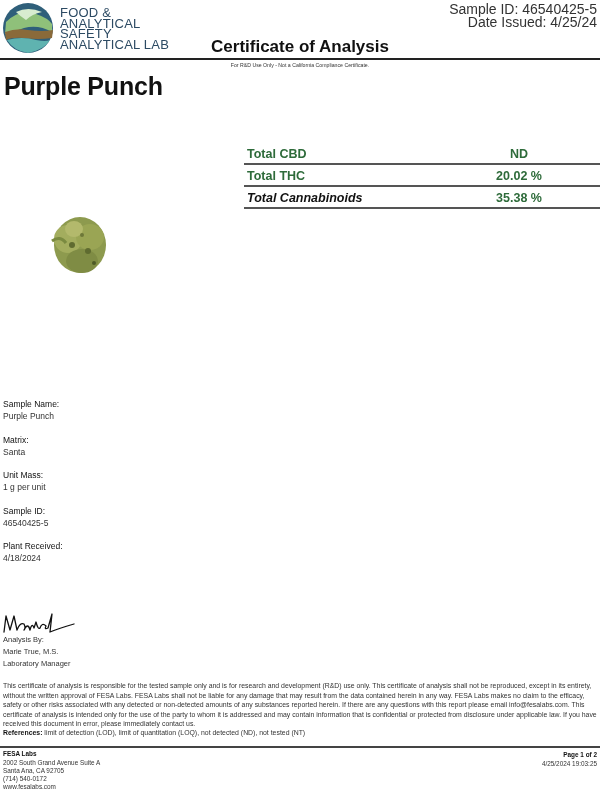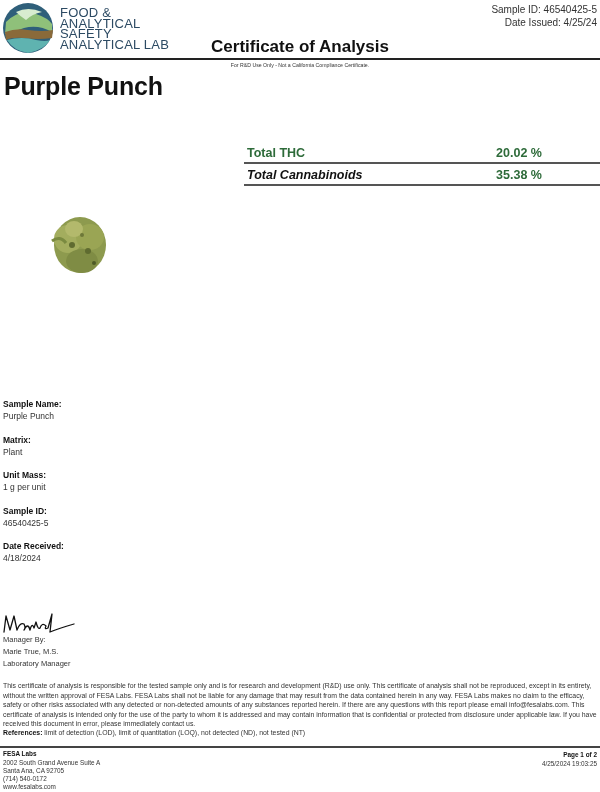--- a/index.html
+++ b/index.html
@@ -4,21 +4,21 @@
   <style>
     * { margin: 0; padding: 0; box-sizing: border-box; }
     html, body { width: 600px; height: 792px; background: #ffffff; overflow: hidden; }
     body { position: relative; font-family: "Liberation Sans", sans-serif; color: #1a1a1a; }
 
     .logo { position: absolute; left: 2px; top: 2px; width: 200px; height: 52px; }
     .logo svg { position: absolute; left: 0; top: 0; }
     .logo-text { position: absolute; left: 58px; top: 6px; font-family: Liberation Sans, sans-serif; font-size: 13px; line-height: 10.5px; color: #2c4a63; font-weight: normal; letter-spacing: 0.2px; }
     .logo-text div { white-space: nowrap; }
 
-    .header-meta { position: absolute; right: 3px; top: 3px; text-align: right; font-size: 10px; color: #333; line-height: 13px; }
+    .header-meta { position: absolute; right: 3px; top: 3px; text-align: right; font-size: 14px; color: #333; line-height: 13px; }
 
     .title { position: absolute; left: 0; width: 600px; top: 37px; text-align: center; font-size: 17px; font-weight: bold; color: #111; padding-left: 0px; }
     .title span { position: relative; left: 0px; }
     .header-rule { position: absolute; left: 0; top: 58px; width: 600px; height: 2px; background: #222; }
     .subtitle { position: absolute; left: 0; width: 600px; top: 62px; text-align: center; font-size: 5.2px; color: #333; }
 
     .product-name { position: absolute; left: 4px; top: 72px; font-size: 25px; font-weight: bold; color: #111; letter-spacing: -0.2px; }
 
     .photo { position: absolute; left: 4px; top: 115px; width: 192px; height: 280px; background: #ffffff; }
     .bud { position: absolute; left: 44px; top: 205px; width: 70px; height: 80px; }
@@ -26,21 +26,21 @@
     .summary { position: absolute; left: 244px; top: 142px; width: 356px; }
     .summary-row { position: relative; height: 22px; border-bottom: 2px solid #555; }
     .summary-row.r1 { height: 23px; }
     .summary-label { position: absolute; left: 3px; bottom: 2px; font-size: 12.5px; font-weight: bold; }
     .summary-value { position: absolute; left: 220px; bottom: 2px; width: 110px; text-align: center; font-size: 12.5px; font-weight: bold; color: #2e6b3a; }
     .green { color: #2e6b3a; }
     .black { color: #111; font-style: italic; }
 
     .info { position: absolute; left: 3px; top: 398px; font-size: 8.5px; line-height: 12px; }
     .info-block { margin-bottom: 11.5px; }
-    .info-label { font-weight: bold; color: #111; }
+    .info-label { font-weight: normal; color: #111; }
     .info-value { color: #333; }
 
     .signature { position: absolute; left: 2px; top: 608px; width: 80px; height: 30px; }
     .approved { position: absolute; left: 3px; top: 634px; font-size: 7.5px; line-height: 12px; color: #333; }
 
     .disclaimer { position: absolute; left: 3px; top: 681px; width: 594px; font-size: 6.9px; line-height: 9.5px; color: #333; }
     .references { position: absolute; left: 3px; top: 729px; font-size: 6.9px; color: #333; }
     .references b { color: #111; }
 
     .footer-rule { position: absolute; left: 0; top: 746px; width: 600px; height: 2px; background: #444; }
@@ -87,58 +87,62 @@
   <ellipse cx="38" cy="56" rx="16" ry="12" fill="#7f8c44"></ellipse>
   <ellipse cx="30" cy="24" rx="9" ry="8" fill="#b3b96c"></ellipse>
   <circle cx="28" cy="40" r="3" fill="#5f6b30"></circle>
   <circle cx="44" cy="46" r="3" fill="#5f6b30"></circle>
   <circle cx="38" cy="30" r="2" fill="#6d7838"></circle>
   <path d="M8 36 Q16 30 22 38" stroke="#7a8a40" stroke-width="3" fill="none"></path>
   <circle cx="50" cy="58" r="2" fill="#4e5a28"></circle>
 </svg>
 
 <div class="summary">
+  <div class="summary-row r1">
+    <span class="summary-label green">Total CBD</span>
+    <span class="summary-value">ND</span>
+  </div>
   <div class="summary-row">
     <span class="summary-label green">Total THC</span>
     <span class="summary-value">20.02 %</span>
   </div>
   <div class="summary-row">
     <span class="summary-label black">Total Cannabinoids</span>
     <span class="summary-value">35.38 %</span>
   </div>
 </div>
 
 <div class="info">
   <div class="info-block">
     <div class="info-label">Sample Name:</div>
     <div class="info-value">Purple Punch</div>
   </div>
   <div class="info-block">
     <div class="info-label">Matrix:</div>
-    <div class="info-value">Plant</div>
+    <div class="info-value">Santa</div>
   </div>
   <div class="info-block">
     <div class="info-label">Unit Mass:</div>
     <div class="info-value">1 g per unit</div>
   </div>
   <div class="info-block">
     <div class="info-label">Sample ID:</div>
     <div class="info-value">46540425-5</div>
   </div>
   <div class="info-block">
-    <div class="info-label">Date Received:</div>
+    <div class="info-label">Plant Received:</div>
     <div class="info-value">4/18/2024</div>
   </div>
 </div>
 
 <svg class="signature" viewBox="0 0 80 30">
   <path d="M2 24 L4 8 L8 22 L12 8 L15 22 Q18 14 22 16 Q24 20 22 22 Q26 14 28 22 Q30 14 32 20 L34 14 Q36 22 38 20 Q40 14 44 18 Q42 22 46 20 L50 6 L48 24 Q58 20 72 16" stroke="#111" stroke-width="1.3" fill="none" stroke-linecap="round" stroke-linejoin="round"></path>
 </svg>
 <div class="approved">
-  <div>Manager By:</div>
+  <div>Analysis By:</div>
   <div>Marie True, M.S.</div>
   <div>Laboratory Manager</div>
 </div>
 
 <div class="disclaimer">This certificate of analysis is responsible for the tested sample only and is for research and development (R&amp;D) use only. This certificate of analysis shall not be reproduced, except in its entirety, without the written approval of FESA Labs. FESA Labs shall not be liable for any damage that may result from the data contained herein in any way. FESA Labs makes no claim to the efficacy, safety or other risks associated with any detected or non-detected amounts of any substances reported herein. If there are any questions with this report please email info@fesalabs.com. This certificate of analysis is intended only for the use of the party to whom it is addressed and may contain information that is confidential or protected from disclosure under applicable law. If you have received this document in error, please immediately contact us.</div>
 <div class="references"><b>References:</b><span> limit of detection (LOD), limit of quantitation (LOQ), not detected (ND), not tested (NT)</span></div>
 
 <div class="footer-rule"></div>
 <div class="footer-left">
   <div class="company">FESA Labs</div>

